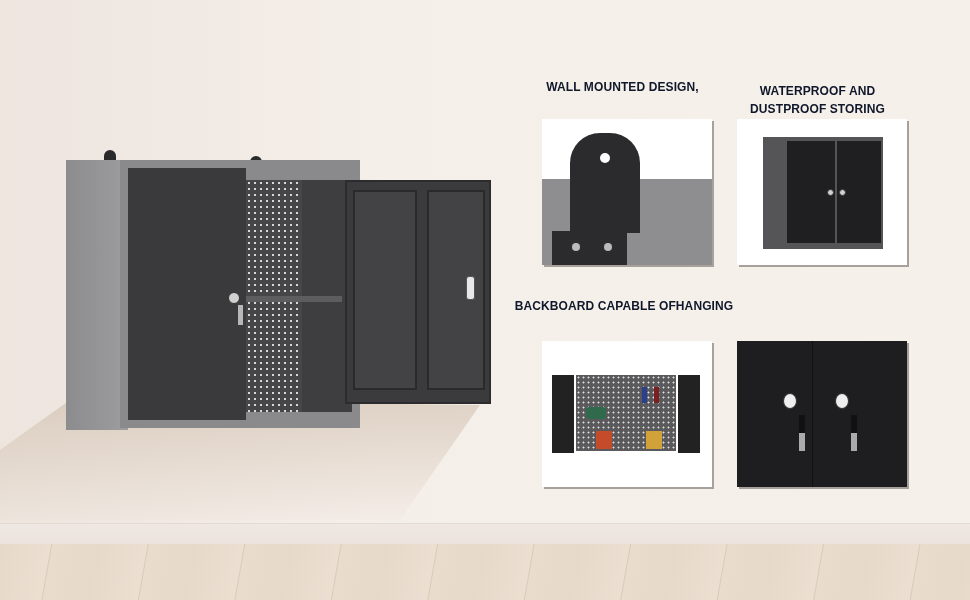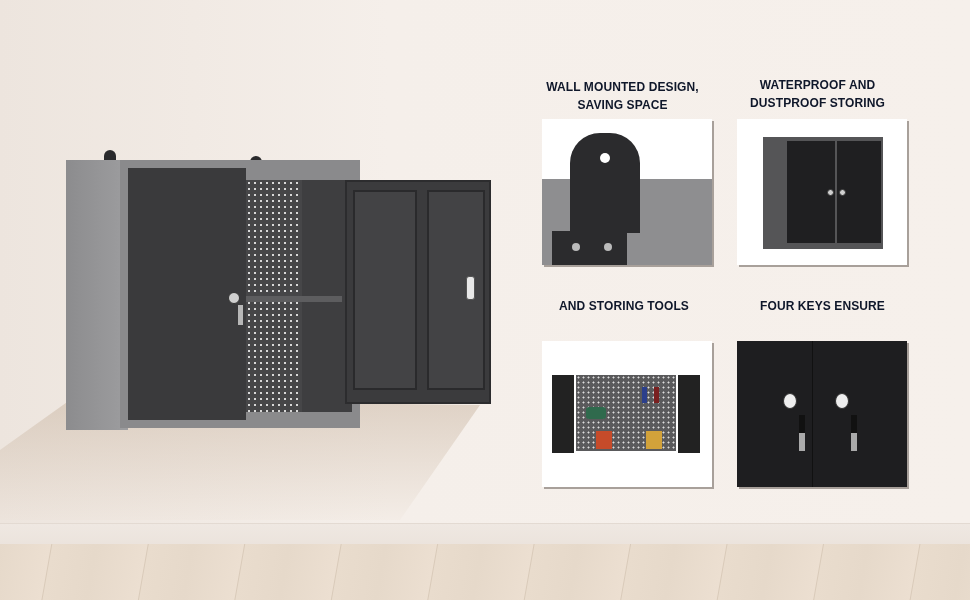--- a/index.html
+++ b/index.html
@@ -45,59 +45,57 @@
   <div class="key" style="left:238px;top:305px;"></div>
   <div class="door-right">
     <div class="panel" style="left:6px;top:8px;width:64px;height:200px;"></div>
     <div class="panel" style="left:80px;top:8px;width:58px;height:200px;"></div>
     <div class="handle" style="left:119px;top:94px;"></div>
   </div>
 </div>
 
 <div class="feat-title" style="left:530px;top:78px;width:185px;">
   <div>WALL MOUNTED DESIGN,</div>
-  <div>SAVING SPACE</div>
 </div>
 <div class="card" style="left:542px;top:119px;width:170px;height:146px;">
   <div style="position:absolute;left:0;top:60px;width:170px;height:90px;background:#8e8e90;"></div>
   <div style="position:absolute;left:28px;top:14px;width:70px;height:100px;background:#2b2b2d;border-radius:30px 30px 0 0;"></div>
   <div style="position:absolute;left:58px;top:34px;width:10px;height:10px;border-radius:50%;background:#fff;"></div>
   <div style="position:absolute;left:10px;top:112px;width:75px;height:34px;background:#2b2b2d;"></div>
   <div style="position:absolute;left:30px;top:124px;width:8px;height:8px;border-radius:50%;background:#bbb;"></div>
   <div style="position:absolute;left:62px;top:124px;width:8px;height:8px;border-radius:50%;background:#bbb;"></div>
 </div>
 
-<div class="feat-title" style="left:725px;top:76px;width:185px;">
+<div class="feat-title" style="left:725px;top:82px;width:185px;">
   <div>WATERPROOF AND</div>
   <div>DUSTPROOF STORING</div>
 </div>
 <div class="card" style="left:737px;top:119px;width:170px;height:146px;">
   <div style="position:absolute;left:26px;top:18px;width:120px;height:112px;background:#555557;"></div>
   <div style="position:absolute;left:50px;top:22px;width:48px;height:102px;background:#1f1f21;"></div>
   <div style="position:absolute;left:100px;top:22px;width:44px;height:102px;background:#1f1f21;"></div>
   <div class="lock" style="left:90px;top:70px;width:5px;height:5px;"></div>
   <div class="lock" style="left:102px;top:70px;width:5px;height:5px;"></div>
 </div>
 
 <div class="feat-title" style="left:510px;top:297px;width:228px;">
-  <div>AND STORING TOOLS</div>
+  <div>BACKBOARD CAPABLE OFHANGING</div>
 </div>
 <div class="card" style="left:542px;top:341px;width:170px;height:146px;">
   <div style="position:absolute;left:10px;top:34px;width:22px;height:78px;background:#222;"></div>
   <div style="position:absolute;left:34px;top:34px;width:100px;height:76px;background-color:#5a5a5c;background-image:radial-gradient(circle,#ddd 0.8px,transparent 1.2px);background-size:5px 5px;"></div>
   <div style="position:absolute;left:136px;top:34px;width:22px;height:78px;background:#222;"></div>
   <div style="position:absolute;left:44px;top:66px;width:20px;height:12px;background:#2f6a4d;border-radius:3px;"></div>
   <div style="position:absolute;left:54px;top:90px;width:16px;height:18px;background:#c64b2a;"></div>
   <div style="position:absolute;left:104px;top:90px;width:16px;height:18px;background:#d2a23a;"></div>
   <div style="position:absolute;left:100px;top:46px;width:5px;height:16px;background:#2b3f8c;"></div>
   <div style="position:absolute;left:112px;top:46px;width:5px;height:16px;background:#7a2020;"></div>
 </div>
 
 <div class="feat-title" style="left:725px;top:297px;width:195px;">
-  <div>FOUR KEYS ENSURE</div>
 </div>
 <div class="card dark" style="left:737px;top:341px;width:170px;height:146px;">
   <div style="position:absolute;left:75px;top:0;width:1px;height:146px;background:#111;"></div>
   <div class="lock" style="left:46px;top:52px;width:12px;height:14px;background:#eee;"></div>
   <div class="key" style="left:62px;top:74px;width:6px;height:36px;background:linear-gradient(#111 50%,#aaa 50%);"></div>
   <div class="lock" style="left:98px;top:52px;width:12px;height:14px;background:#eee;"></div>
   <div class="key" style="left:114px;top:74px;width:6px;height:36px;background:linear-gradient(#111 50%,#aaa 50%);"></div>
 </div>
 
 </body></html>

